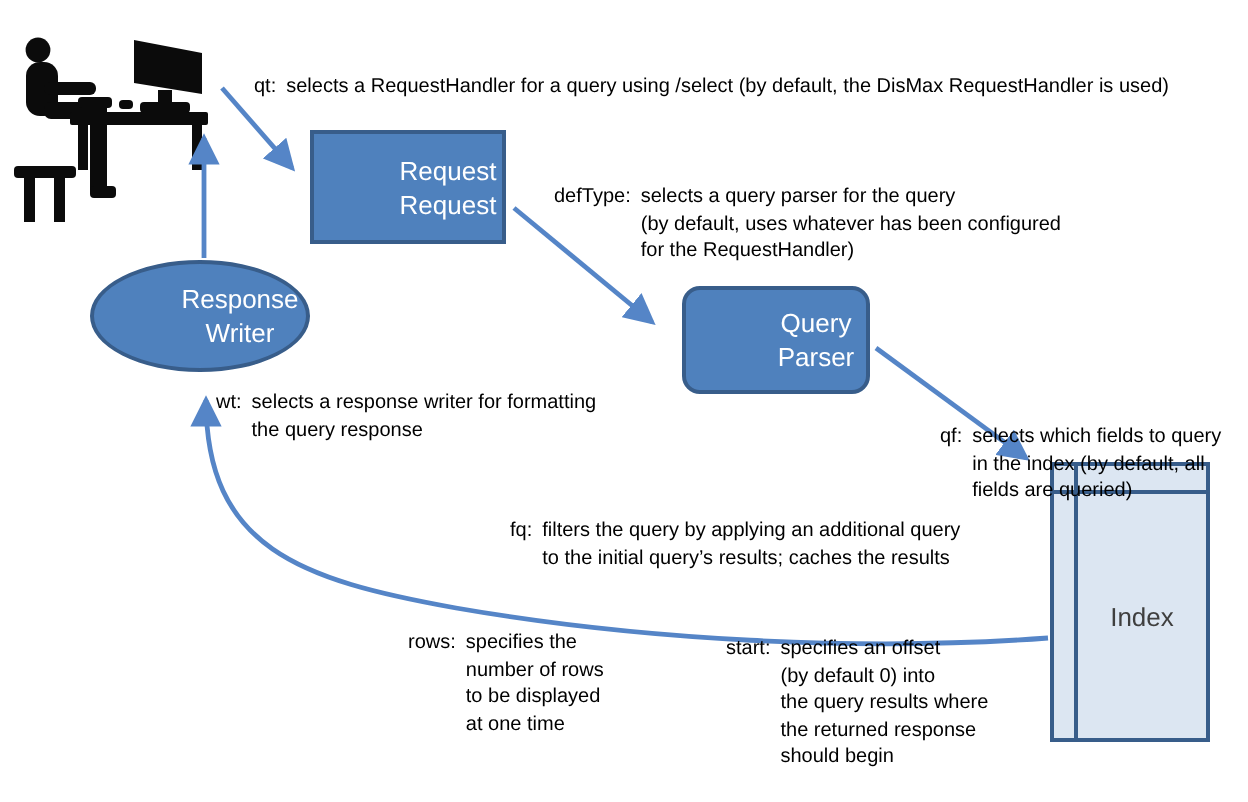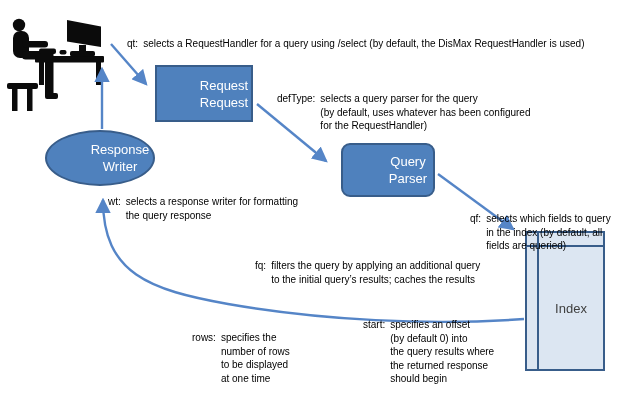--- a/index.html
+++ b/index.html
@@ -128,21 +128,21 @@
   </div>
 
   <div class="ann" style="left:245px;top:259px;margin-left:10px;">
     <span class="param">fq:</span>
     <span class="lines">
       <div>filters the query by applying an additional query</div>
       <div>to the initial query’s results; caches the results</div>
     </span>
   </div>
 
-  <div class="ann" style="left:192px;top:315px;margin-top:16px;">
+  <div class="ann" style="left:204px;top:315px;">
     <span class="param">rows:</span>
     <span class="lines">
       <div>specifies the</div>
       <div>number of rows</div>
       <div>to be displayed</div>
       <div>at one time</div>
     </span>
   </div>
 
   <div class="ann" style="left:363px;top:318px;">

